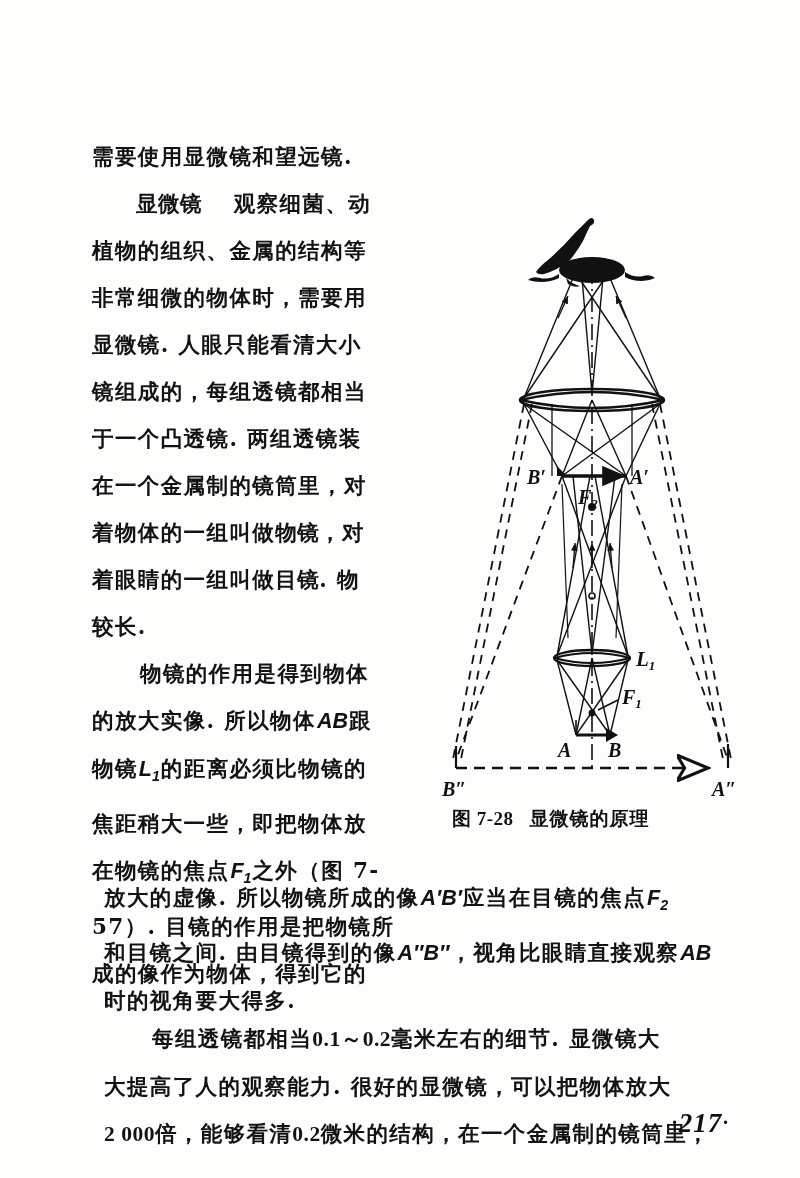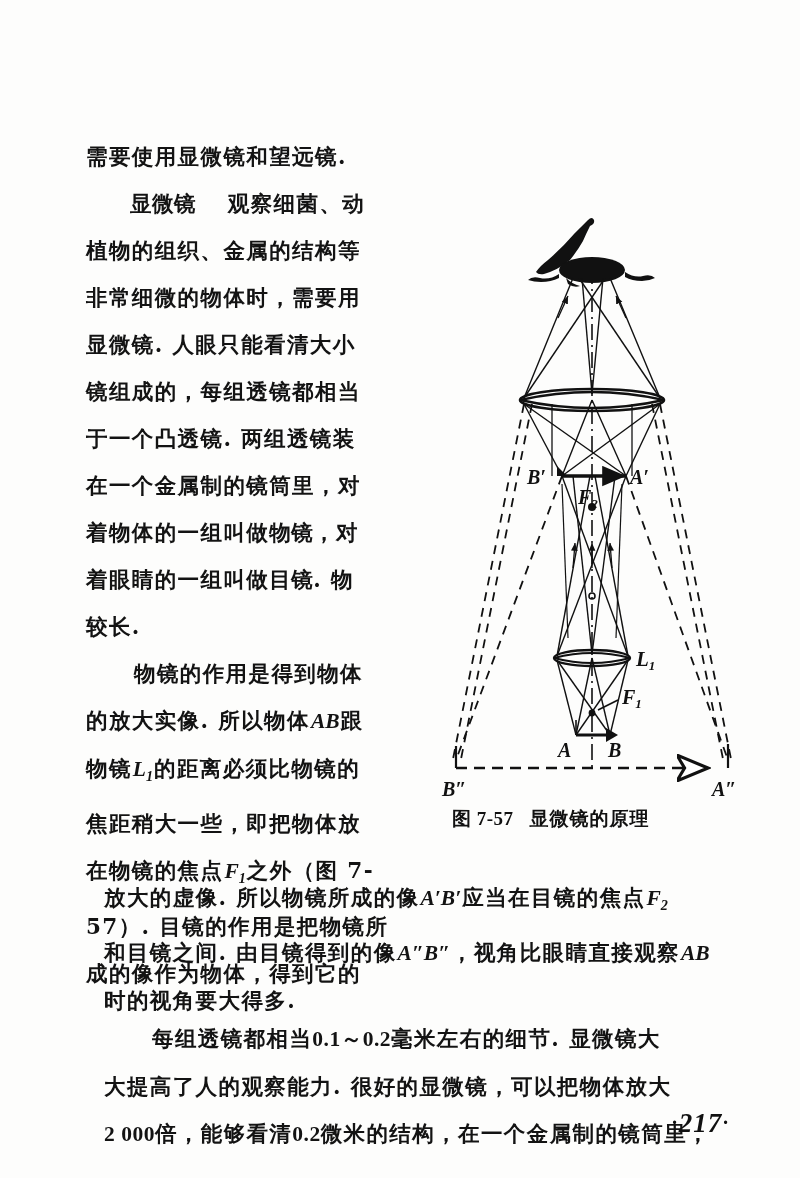--- a/index.html
+++ b/index.html
@@ -13,21 +13,21 @@
     height: 1178px;
     background: #fdfdfc;
     overflow: hidden;
     font-family: "Liberation Serif", "DejaVu Serif", serif;
     color: #111111;
   }
 
   
   .col-left {
     position: absolute;
-    left: 86px;
+    left: 92px;
     top: 133px;
     width: 330px;
   }
   .full-wide {
     position: absolute;
     left: 104px;
     width: 612px;
   }
 
   .ln {
@@ -43,21 +43,21 @@
   .ln.ind2 { padding-left: 48px; }
 
   .bold-term {
     font-weight: 900;
     letter-spacing: 0.5px;
   }
   .gap-sm { display: inline-block; width: 14px; }
 
   
   i.v {
-    font-family: Liberation Serif, serif;
+    font-family: Liberation Sans, sans-serif;
     font-style: italic;
     font-weight: 700;
     letter-spacing: 0;
     padding: 0 1px;
   }
   i.v sub {
     font-size: 0.66em;
     font-style: italic;
   }
   .num {
@@ -318,20 +318,20 @@
         <text x="182" y="496" font-size="20">F<tspan font-size="13" dy="4">1</tspan></text>
         <text x="118" y="549" font-size="20">A</text>
         <text x="168" y="549" font-size="20">B</text>
         <text x="2" y="588" font-size="20">B″</text>
         <text x="272" y="588" font-size="20">A″</text>
       </g>
     </svg>
   </div>
 
   <div class="fig-caption">
-    <span class="capnum">图 7-57</span><span class="cap-gap"></span><span>显微镜的原理</span>
+    <span class="capnum">图 7-28</span><span class="cap-gap"></span><span>显微镜的原理</span>
   </div>
 
   <div class="page-num">
     <span class="dot-l">·</span><span>217</span><span class="dot-r">·</span>
   </div>
 
 </div>
 
 </body></html>

